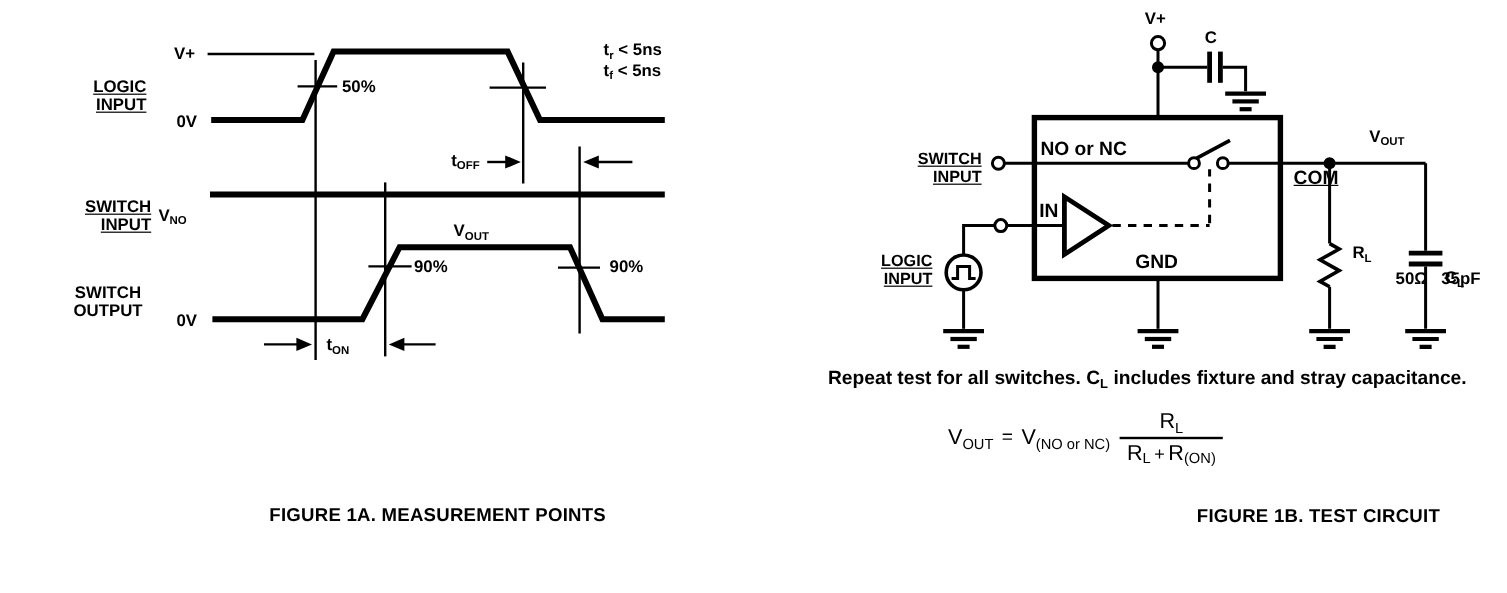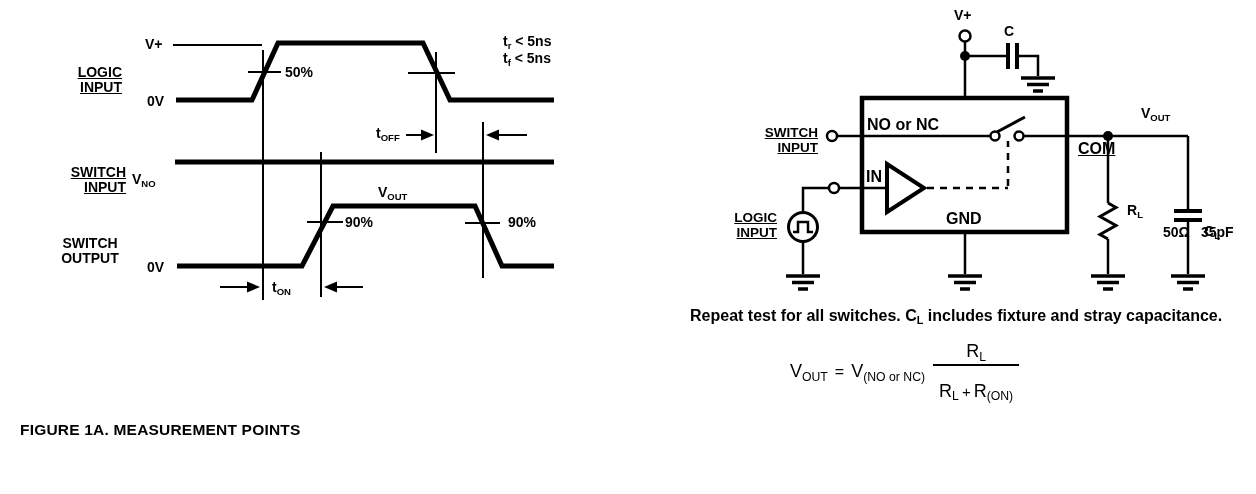--- a/index.html
+++ b/index.html
@@ -10,27 +10,27 @@
   svg { position:absolute; left:0; top:0; }
   .svg-right { left:628px; }
   .lbl { position:absolute; font-weight:bold; font-size:14px; white-space:nowrap; }
   .lbl2 { position:absolute; font-weight:bold; font-size:14px; line-height:15px; }
   .clbl { position:absolute; font-weight:bold; font-size:16px; white-space:nowrap; }
   .clbl2 { position:absolute; font-weight:bold; font-size:13.5px; line-height:14.5px; }
   .ta-r { text-align:right;text-decoration:underline; }
   .ta-c { text-align:center; }
   sub { font-size:0.68em; vertical-align:baseline; position:relative; top:0.30em; }
   .note { position:absolute; font-size:16px; line-height:23px; font-weight:bold; }
-  .caption { position:absolute; font-weight:bold; font-size:15.5px; text-align:left; letter-spacing:0.2px; white-space:nowrap; }
+  .caption { position:absolute; font-weight:bold; font-size:15.5px; text-align:right; letter-spacing:0.2px; white-space:nowrap; }
   .formula { position:absolute; display:flex; align-items:center; font-size:18px; font-weight:normal; }
   .formula .f-eq { padding:0 7px; font-size:16px; }
   .formula .f-gap { margin-right:8px; }
   .frac { display:inline-flex; flex-direction:column; align-items:center; line-height:1.1; }
   .frac .num { padding:0 10px 2px 10px; }
-  .frac .den { border-top:2px solid #000; padding:16px 6px 0 6px; white-space:nowrap; }
+  .frac .den { border-top:2px solid #000; padding:2px 6px 0 6px; white-space:nowrap; }
   .frac .plus { padding:0 3px; font-size:15px; }
 </style>
 </head>
 <body>
 
 <div class="screen">
 
   <svg width="628" height="315" viewBox="0 0 628 315">
     <g stroke="#000" fill="none">
 
@@ -217,14 +217,15 @@
   <div class="formula" style="left:790px; top:342px;">
     <span class="f-item"><span>V</span><sub>OUT</sub></span>
     <span class="f-eq">=</span>
     <span class="f-item f-gap"><span>V</span><sub>(NO or NC)</sub></span>
     <span class="frac">
       <span class="num"><span>R</span><sub>L</sub></span>
       <span class="den"><span>R</span><sub>L</sub><span class="plus">+</span><span>R</span><sub>(ON)</sub></span>
     </span>
   </div>
 
+  <div class="caption" style="left:640px; top:422px; width:560px;">FIGURE 1B.  TEST CIRCUIT</div>
 
 </div>
 
 </body></html>

